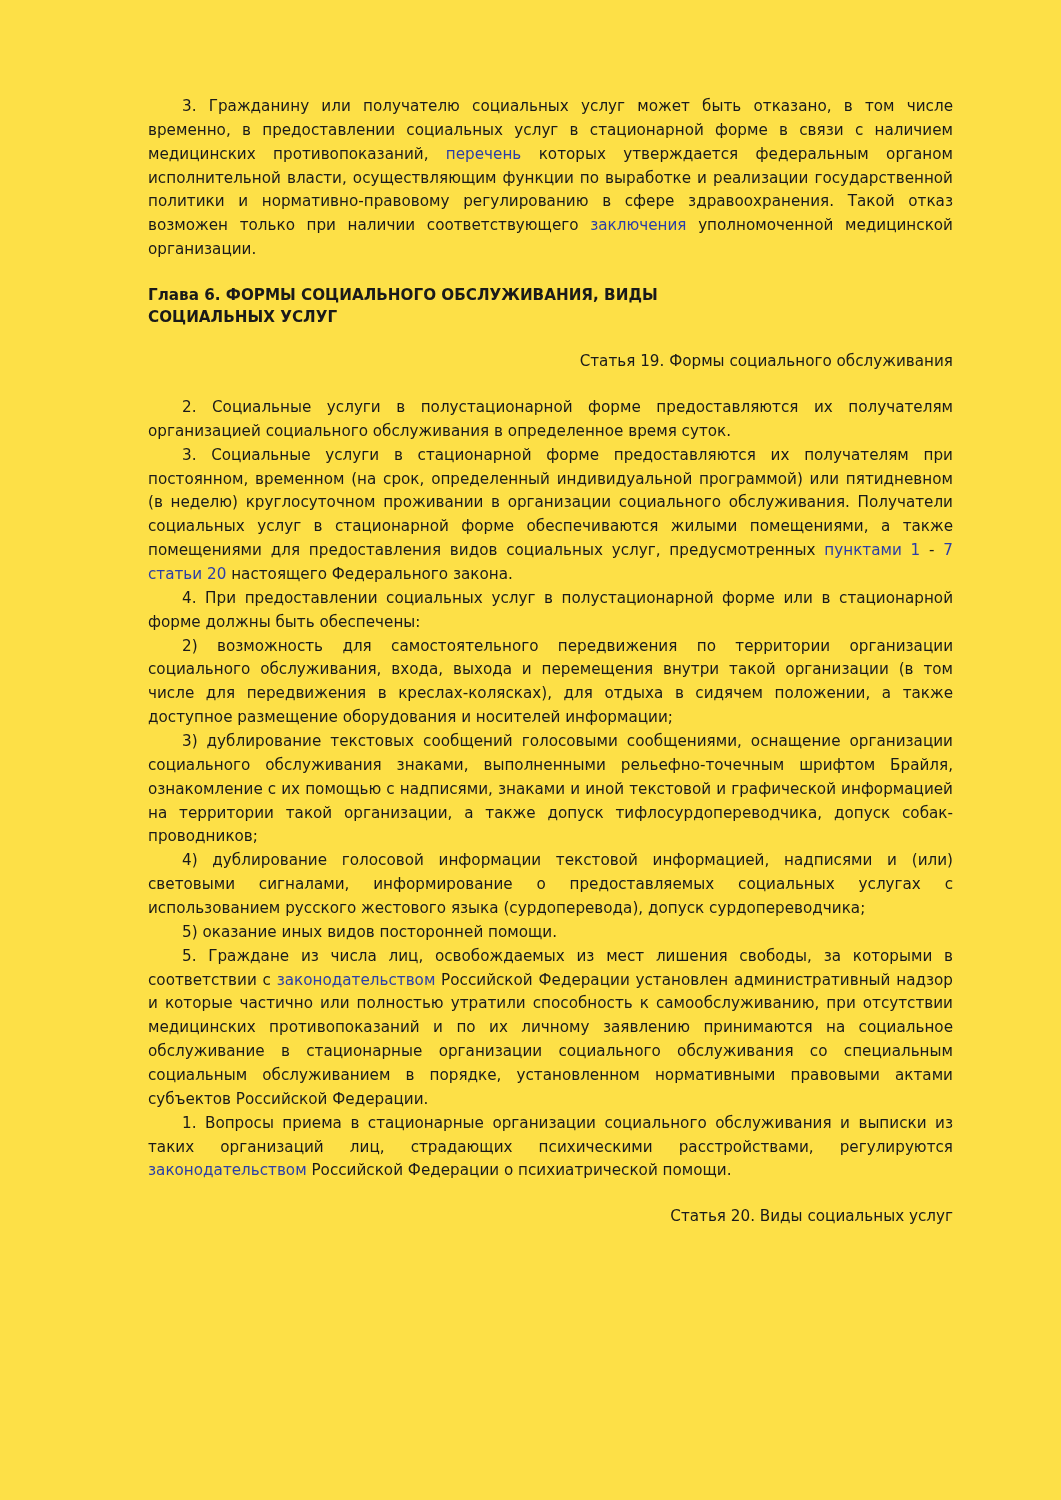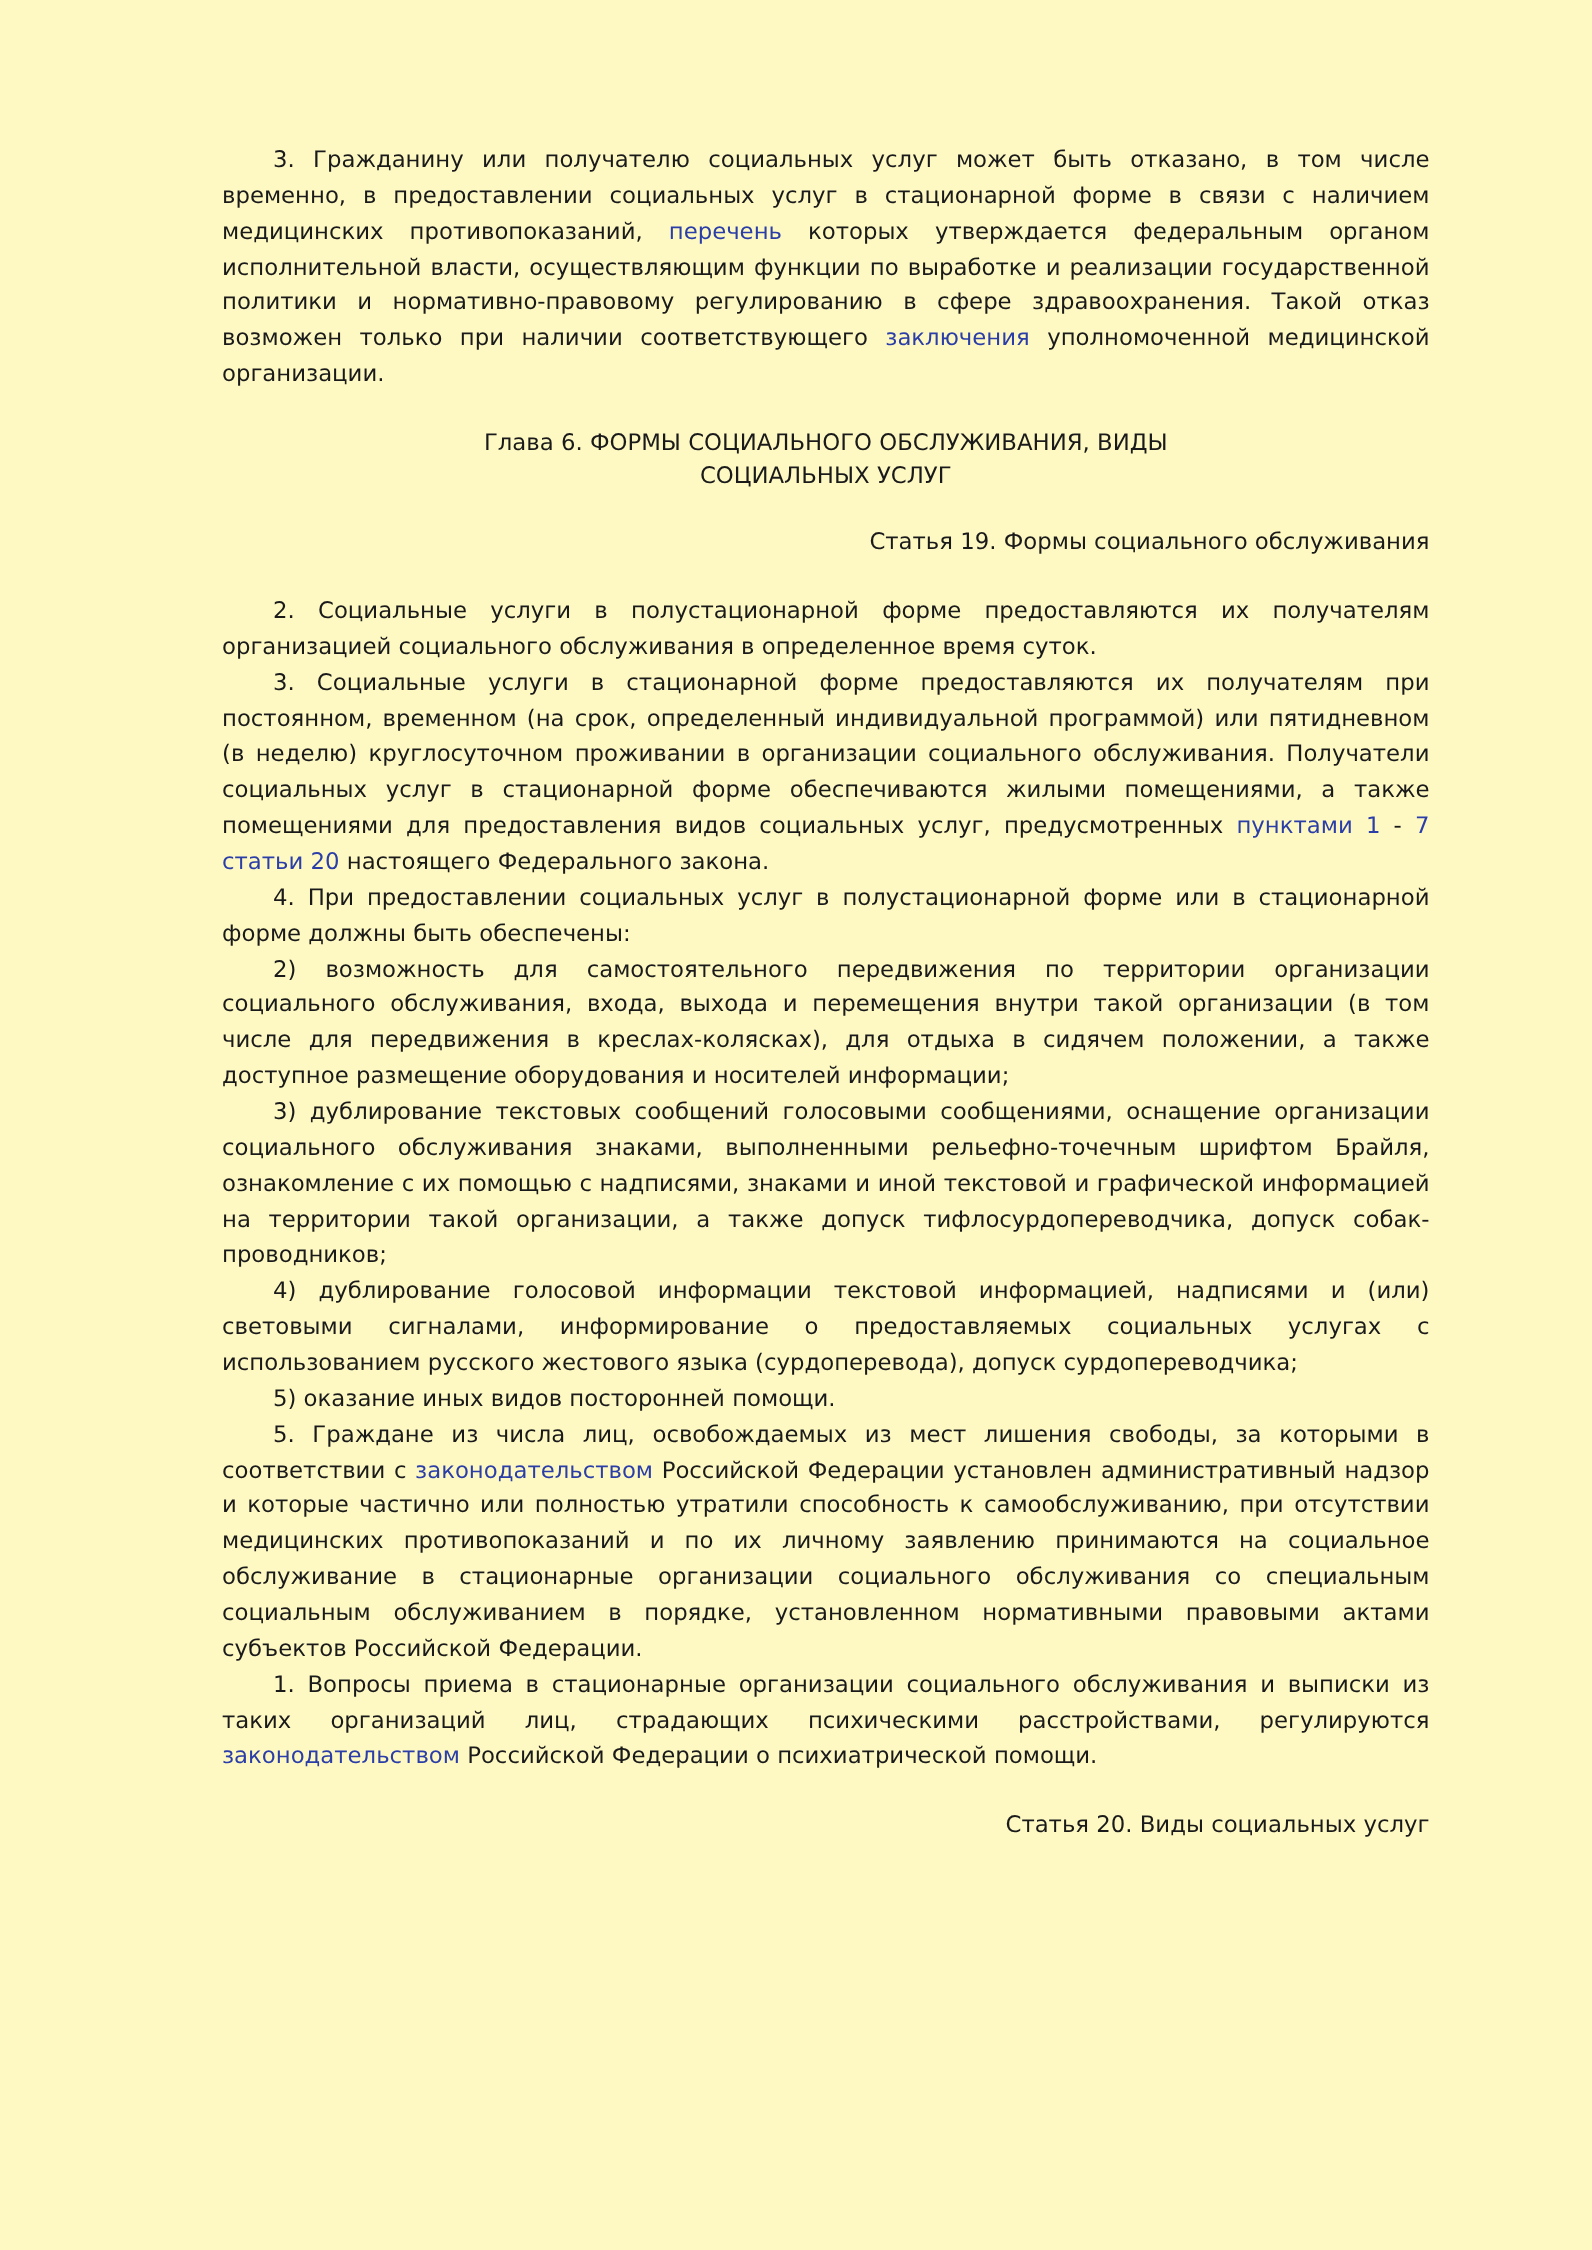--- a/index.html
+++ b/index.html
@@ -3,43 +3,43 @@
 <meta charset="utf-8">
 <style>
   html, body {
     margin: 0;
     padding: 0;
     background: #ffffff;
   }
   .page {
     width: 1061px;
     min-height: 1500px;
-    background: #fef9c3;
+    background: #fde047;
     box-sizing: border-box;
     padding: 95px 108px 40px 148px;
     font-family: "DejaVu Sans", "Liberation Sans", sans-serif;
     font-size: 15.2px;
     line-height: 1.57;
     color: #1a1a1a;
   }
   p {
     margin: 0;
     text-align: justify;
     text-justify: inter-word;
     hyphens: none;
   }
   p.indent {
     text-indent: 34px;
   }
   .link {
     color: #2b3ea8;
   }
   .heading {
-    text-align: center;
-    font-weight: normal;
+    text-align: left;
+    font-weight: bold;
     margin: 22px 0 0 0;
     line-height: 1.45;
   }
   .heading .line2 {
     display: block;
   }
   .gap-md { height: 22px; }
   .article-title {
     text-indent: 34px;
     text-align: right;

